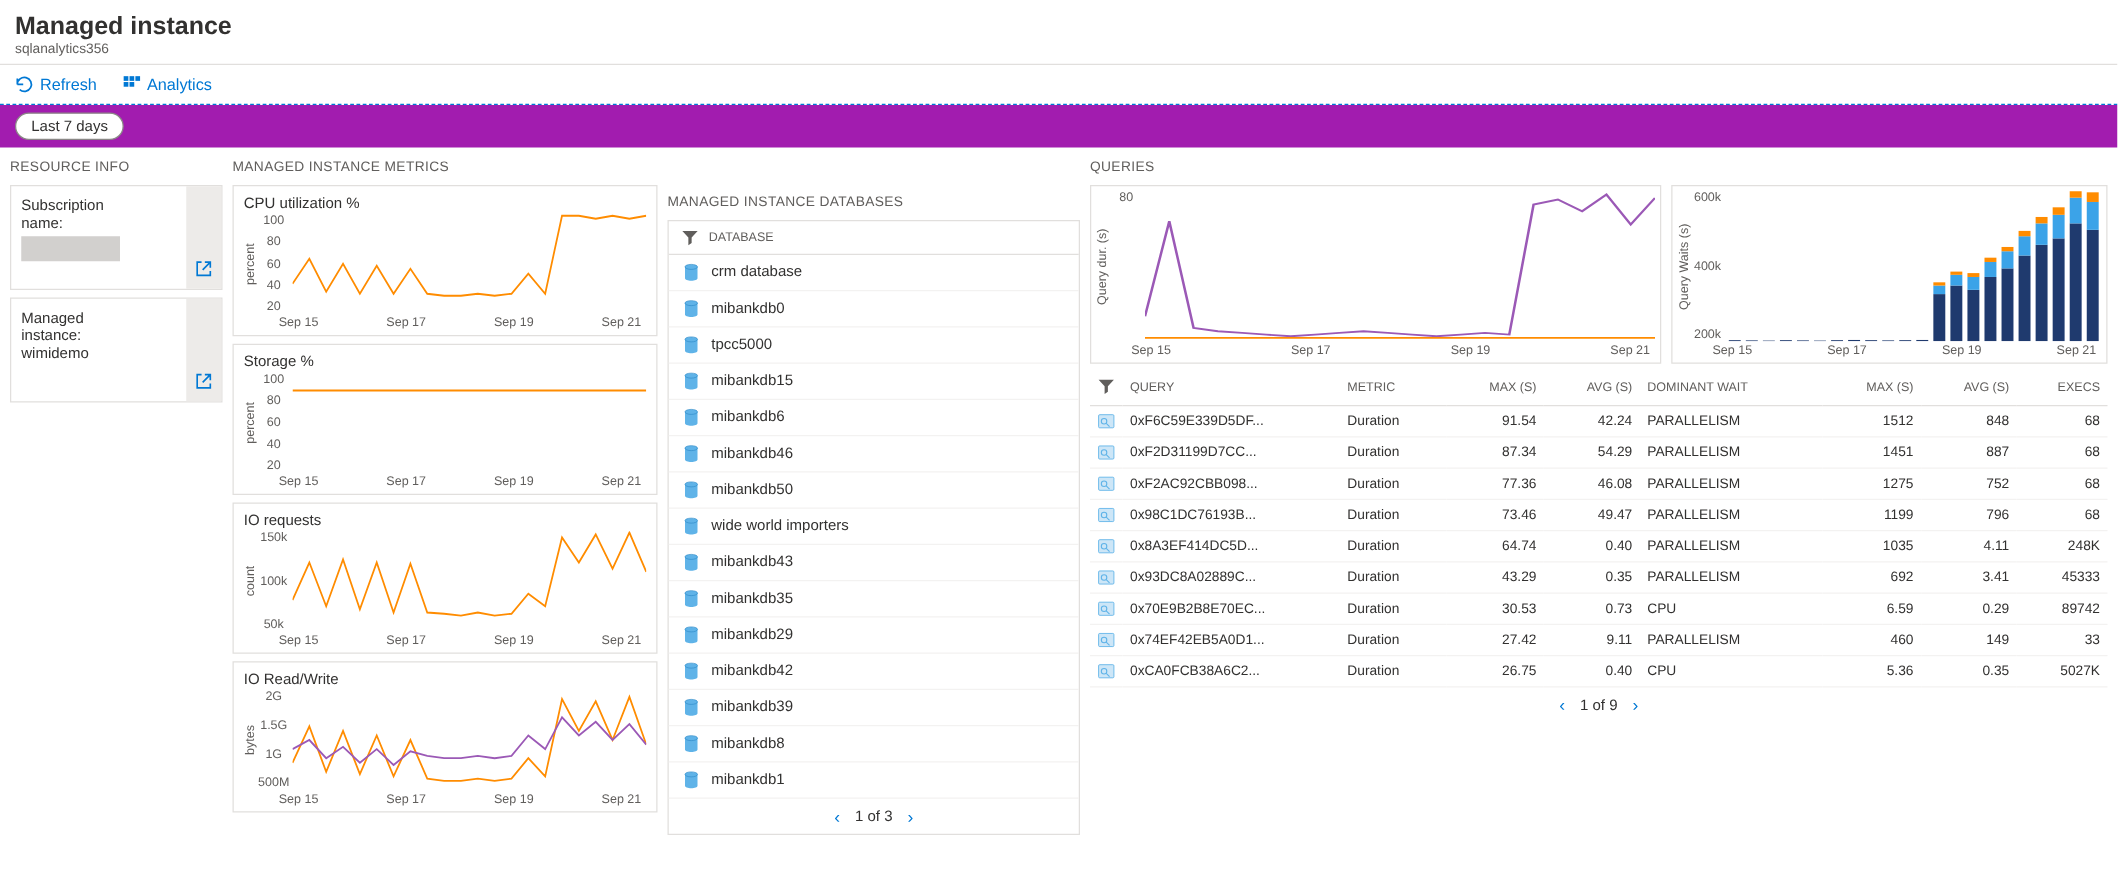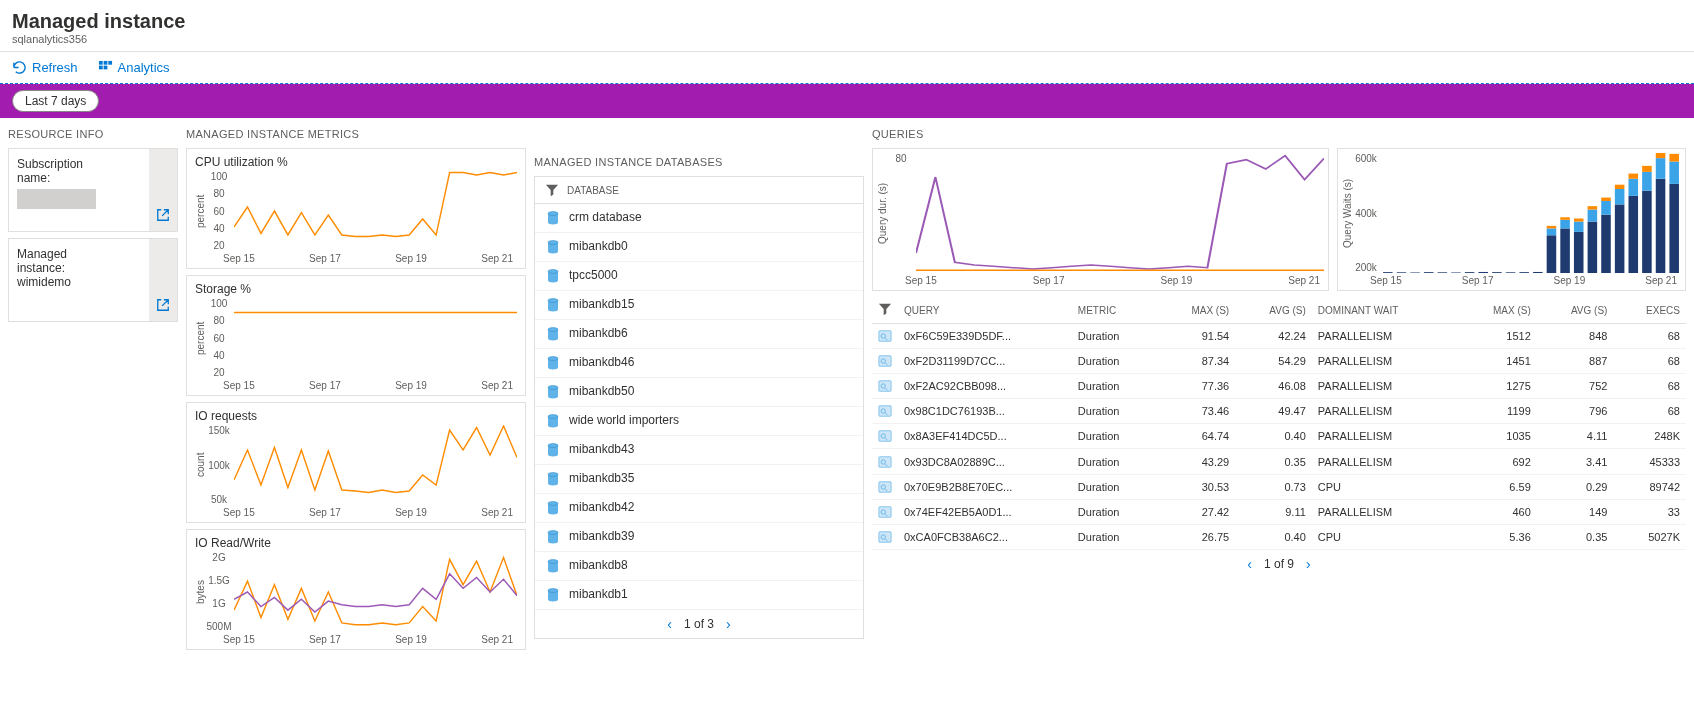--- a/index.html
+++ b/index.html
@@ -294,20 +294,28 @@
             </svg>
             <span>mibankdb43</span>
           </div>
           <div class="db-row">
             <svg class="db-icon" viewBox="0 0 16 16">
               <ellipse cx="8" cy="3.5" rx="5" ry="2" fill="#5fb3e8"></ellipse>
               <path d="M3 3.5v9c0 1.1 2.24 2 5 2s5-.9 5-2v-9" fill="#5fb3e8"></path>
               <ellipse cx="8" cy="3.5" rx="5" ry="2" fill="none" stroke="#2b88c7" stroke-width="0.5"></ellipse>
             </svg>
             <span>mibankdb35</span>
+          </div>
+          <div class="db-row">
+            <svg class="db-icon" viewBox="0 0 16 16">
+              <ellipse cx="8" cy="3.5" rx="5" ry="2" fill="#5fb3e8"></ellipse>
+              <path d="M3 3.5v9c0 1.1 2.24 2 5 2s5-.9 5-2v-9" fill="#5fb3e8"></path>
+              <ellipse cx="8" cy="3.5" rx="5" ry="2" fill="none" stroke="#2b88c7" stroke-width="0.5"></ellipse>
+            </svg>
+            <span>mibankdb29</span>
           </div>
           <div class="db-row">
             <svg class="db-icon" viewBox="0 0 16 16">
               <ellipse cx="8" cy="3.5" rx="5" ry="2" fill="#5fb3e8"></ellipse>
               <path d="M3 3.5v9c0 1.1 2.24 2 5 2s5-.9 5-2v-9" fill="#5fb3e8"></path>
               <ellipse cx="8" cy="3.5" rx="5" ry="2" fill="none" stroke="#2b88c7" stroke-width="0.5"></ellipse>
             </svg>
             <span>mibankdb42</span>
           </div>
           <div class="db-row">

